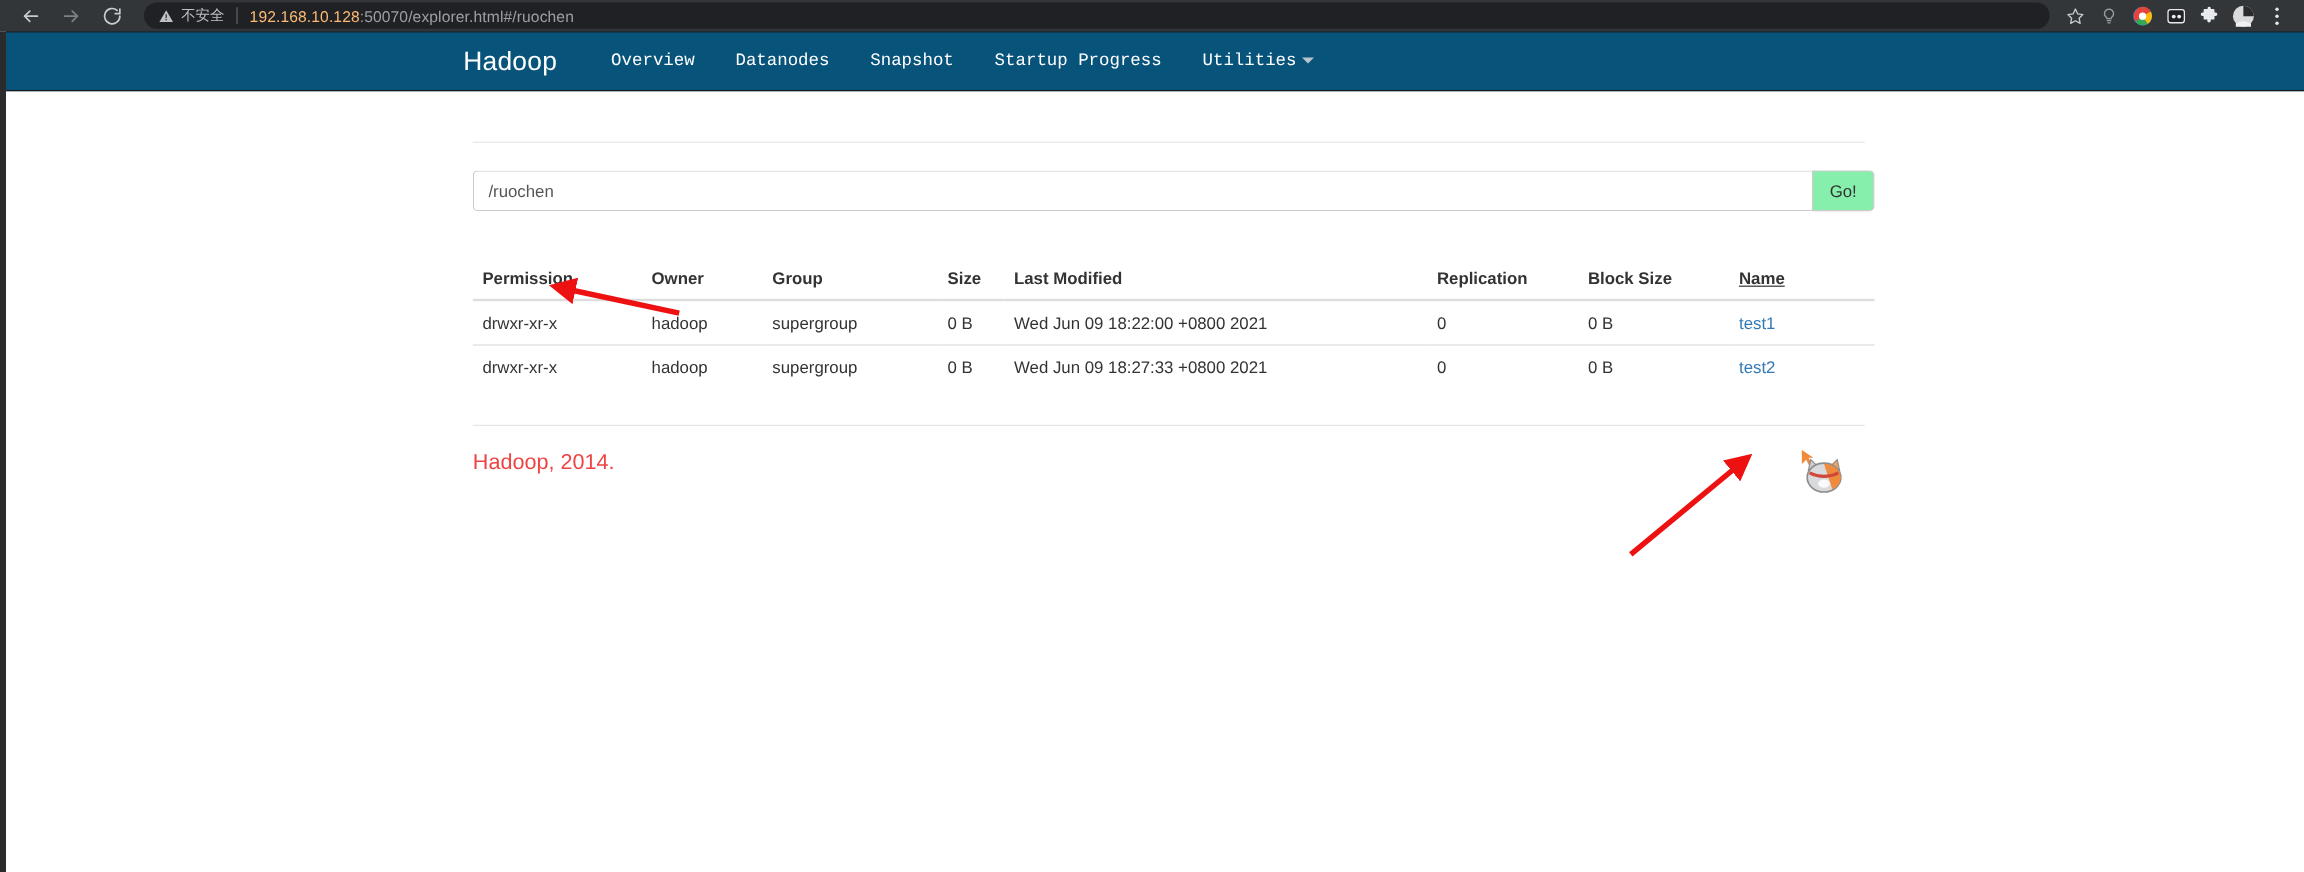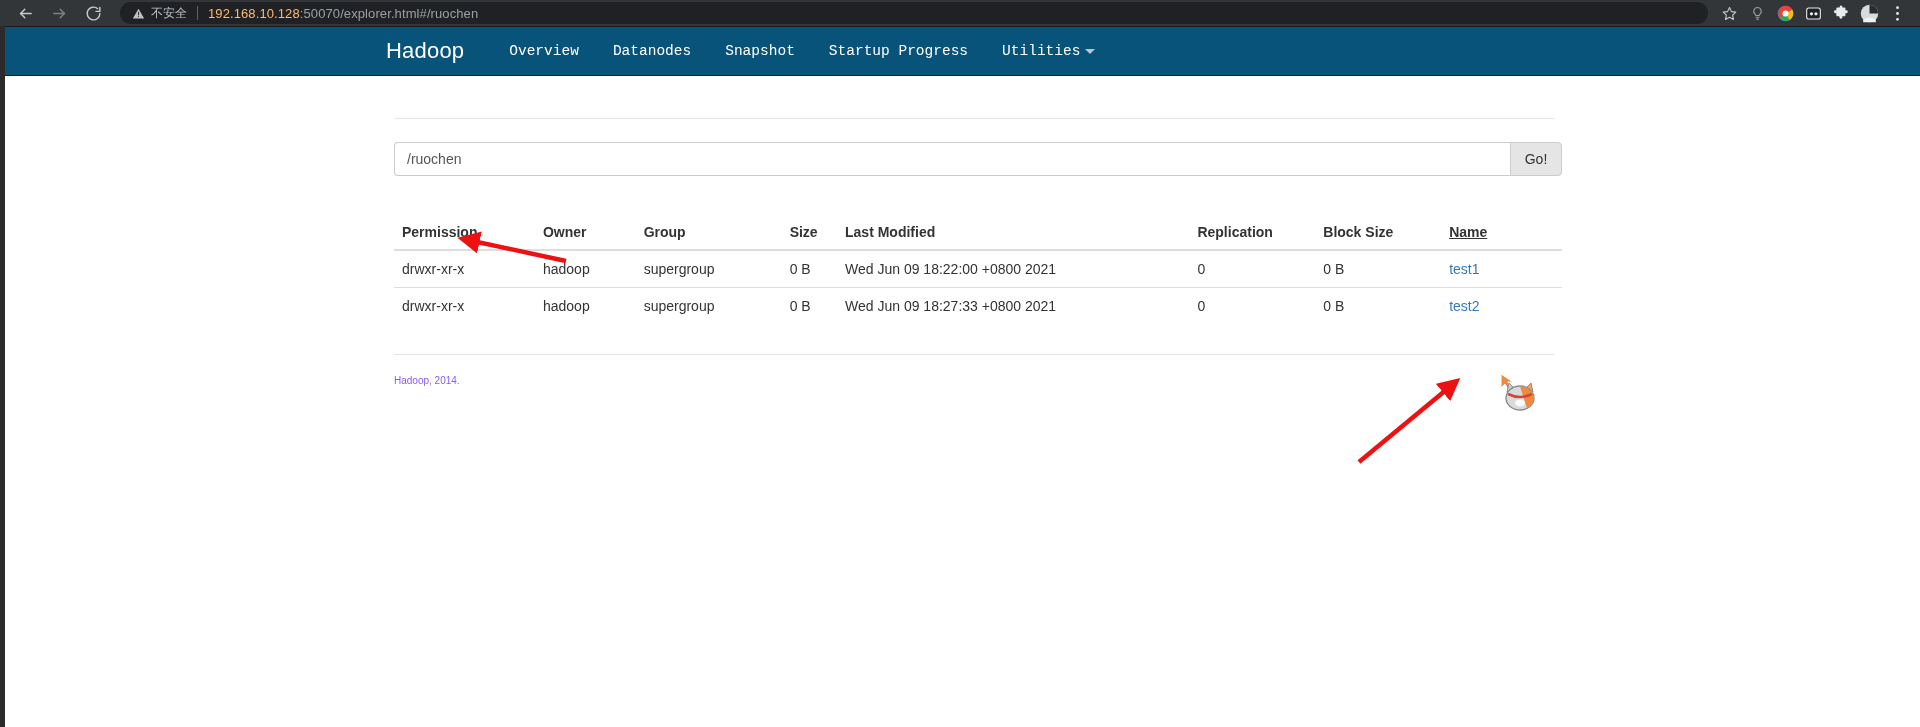--- a/index.html
+++ b/index.html
@@ -180,21 +180,21 @@
     font-family: "Liberation Sans", sans-serif;
     outline: none;
     background: #fff;
   }
   .go-btn {
     height: 34px;
     min-width: 52px;
     padding: 0 13px;
     border: 1px solid #cccccc;
     border-radius: 0 4px 4px 0;
-    background: #e5e5e5;
+    background: #86efac;
     font-size: 14px;
     color: #333333;
     font-family: "Liberation Sans", sans-serif;
     cursor: pointer;
   }
 
   
   table.fs-table {
     width: 1168px;
     border-collapse: collapse;
@@ -227,22 +227,22 @@
     text-decoration: none;
   }
 
   .footer-rule {
     border-top: 1px solid #e5e5e5;
     width: 1160px;
     margin-top: 30px;
     margin-bottom: 20px;
   }
   .footer-text {
-    font-size: 10px;
-    color: #8b5cf6;
+    font-size: 18px;
+    color: #ef4444;
   }
 
   
   .annot {
     position: absolute;
     top: 0; left: 0;
     width: 1920px; height: 727px;
     pointer-events: none;
   }
   .cursor-icon {

